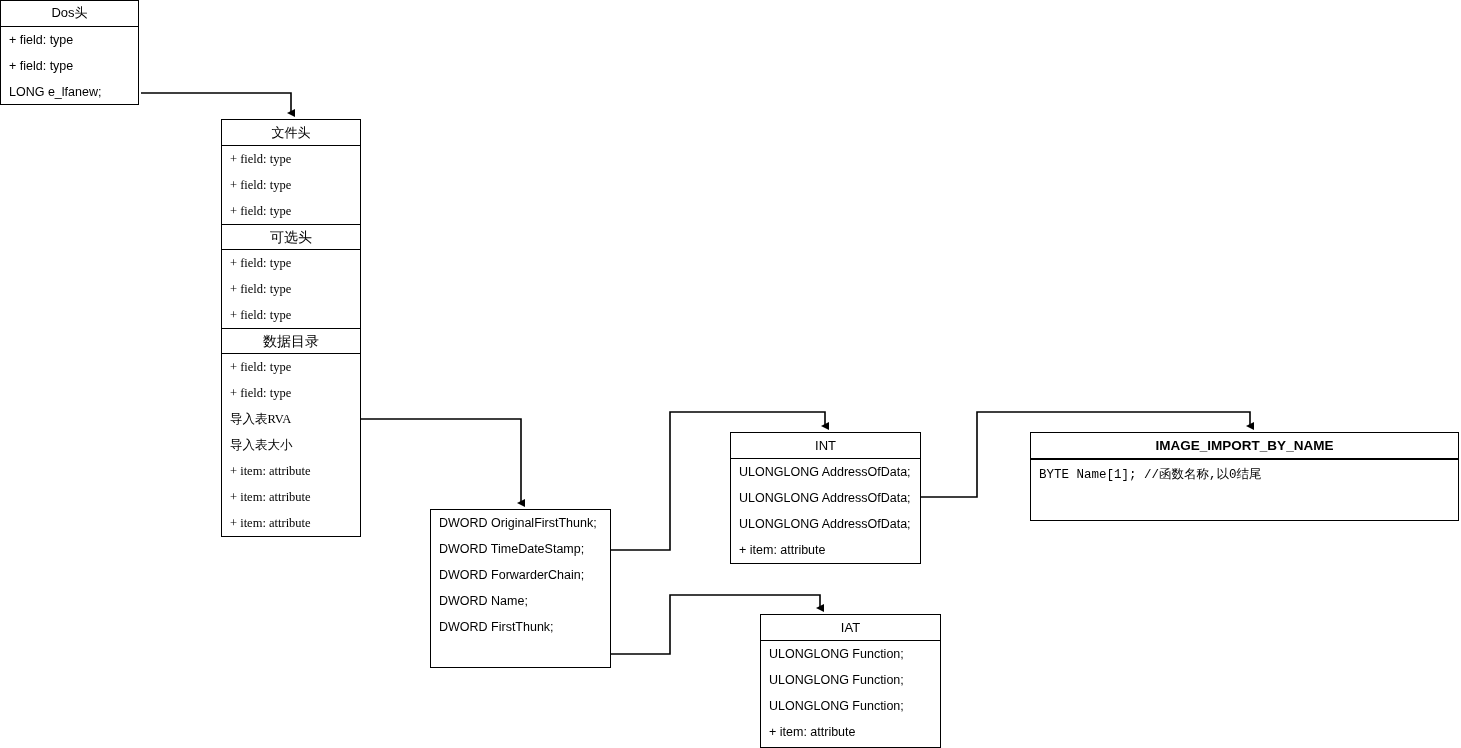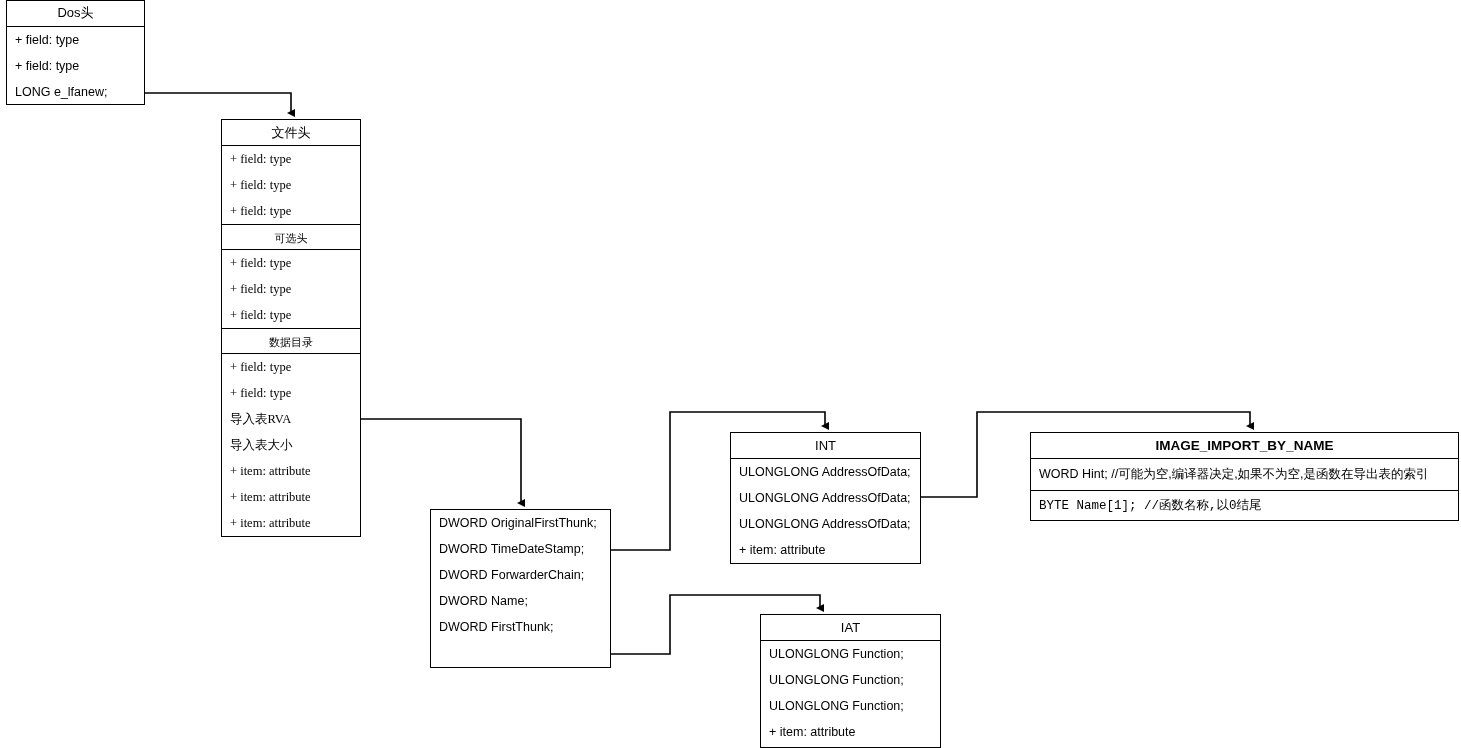--- a/index.html
+++ b/index.html
@@ -51,31 +51,31 @@
     height: 26px;
     line-height: 26px;
     padding-left: 8px;
     white-space: nowrap;
     overflow: hidden;
     box-sizing: border-box;
   }
   .uml-row.div-top { border-top: 1.5px solid #000000; font-family: Liberation Mono, monospace; }
   .sec-title {
     text-align: center;
-    font-size: 11px;
+    font-size: 14px;
     height: 26px;
     line-height: 26px;
     border-top: 1.5px solid #000000;
     border-bottom: 1.5px solid #000000;
     box-sizing: border-box;
     white-space: nowrap;
     padding-left: 0;
   }
   
-  #box-dos      { left: 6px;    top: 0px;   width: 139px; height: 105px; }
+  #box-dos      { left: 0;    top: 0px;   width: 139px; height: 105px; }
   #box-dos .uml-title { height: 26px; line-height: 24px; }
   #box-pe       { left: 221px;  top: 119px; width: 140px; height: 418px; font-family: Liberation Serif, serif; }
   #box-import   { left: 430px;  top: 509px; width: 181px; height: 159px; }
   #box-int      { left: 730px;  top: 432px; width: 191px; height: 132px; }
   #box-iat      { left: 760px;  top: 614px; width: 181px; height: 134px; }
   #box-iibn     { left: 1030px; top: 432px; width: 429px; height: 89px; }
   #box-iibn .uml-row { height: 31px; line-height: 31px; }
   #box-iibn .uml-title { height: 26px; }
 </style>
 </head>
@@ -171,18 +171,17 @@
       <div class="uml-row">ULONGLONG Function;</div>
       <div class="uml-row">ULONGLONG Function;</div>
       <div class="uml-row">ULONGLONG Function;</div>
       <div class="uml-row">+ item: attribute</div>
     </div>
   </div>
 
   <div class="uml-box" id="box-iibn">
     <div class="uml-title bold">IMAGE_IMPORT_BY_NAME</div>
     <div class="uml-rows">
-      <div class="uml-row">WORD    Hint; //可能为空,编译器决定,如果不为空,是函数在导出表的索引</div>
       <div class="uml-row div-top">BYTE    Name[1]; //函数名称,以0结尾</div>
     </div>
   </div>
 
 </div>
 
 </body></html>

